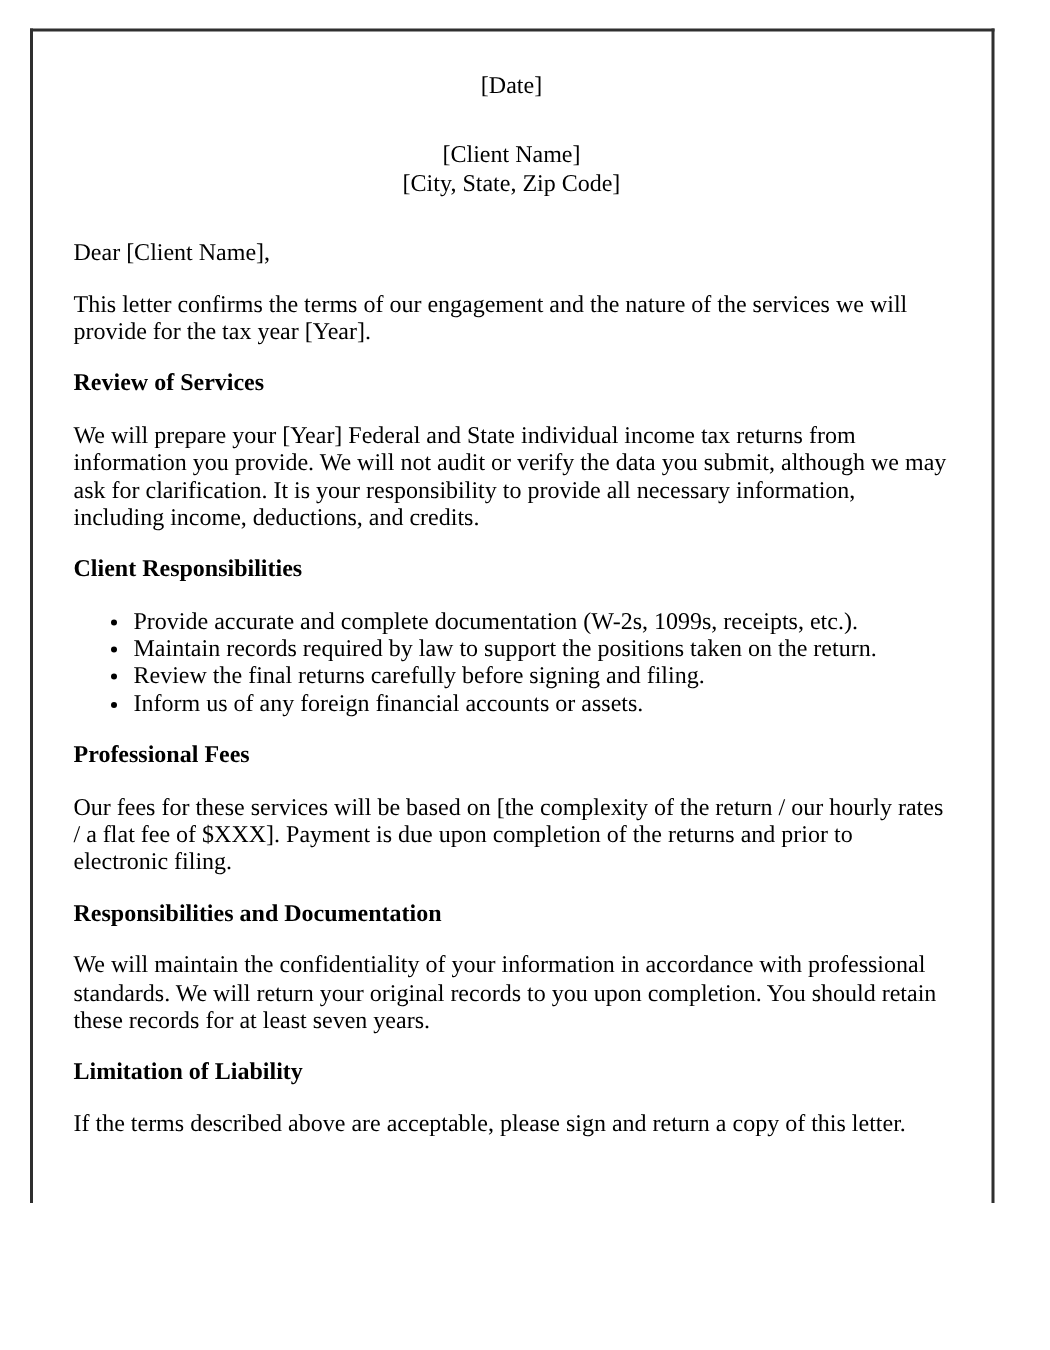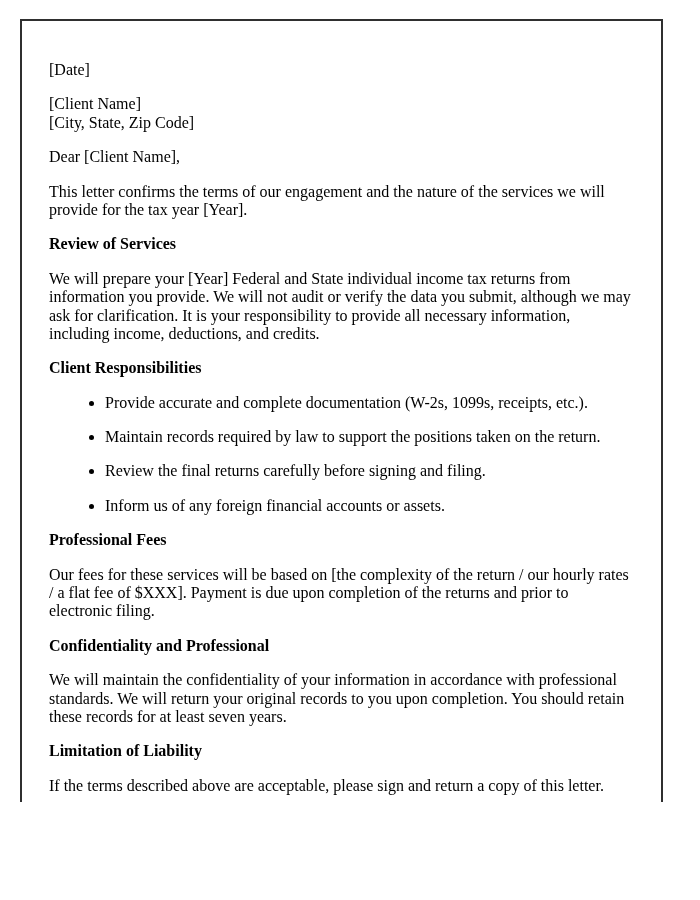--- a/index.html
+++ b/index.html
@@ -27,36 +27,38 @@
     border-bottom: none;
     padding: 28px 28px 0 27px;
     overflow: hidden;
     background: #ffffff;
   }
   .letter p,
   .letter .para {
     margin: 16px 0;
   }
   .letter > :first-child {
-    margin-top: 12px;
+    margin-top: 0;
+    text-align: center;
   }
   .heading {
     font-weight: bold;
     margin: 16px 0;
   }
   .address-block {
-    margin: 16px 0;
+    margin: 28px 0;
+    text-align: center;
   }
   ul.bullets {
     margin: 16px 0;
     padding-left: 40px;
     list-style-type: disc;
   }
   ul.bullets li {
-    margin: 16px;
+    margin: 0;
     padding: 0;
   }
 </style>
 </head>
 <body>
 
 <div class="letter">
 
   <p>[Date]</p>
 
@@ -83,21 +85,21 @@
       <li>Inform us of any foreign financial accounts or assets.</li>
     </ul>
   </div>
 
   <div>
     <div class="heading">Professional Fees</div>
     <p>Our fees for these services will be based on [the complexity of the return / our hourly rates / a flat fee of $XXX]. Payment is due upon completion of the returns and prior to electronic filing.</p>
   </div>
 
   <div>
-    <div class="heading">Confidentiality and Professional</div>
+    <div class="heading">Responsibilities and Documentation</div>
     <p>We will maintain the confidentiality of your information in accordance with professional standards. We will return your original records to you upon completion. You should retain these records for at least seven years.</p>
   </div>
 
   <div>
     <div class="heading">Limitation of Liability</div>
   </div>
 
   <p>If the terms described above are acceptable, please sign and return a copy of this letter.</p>
 
 </div>

